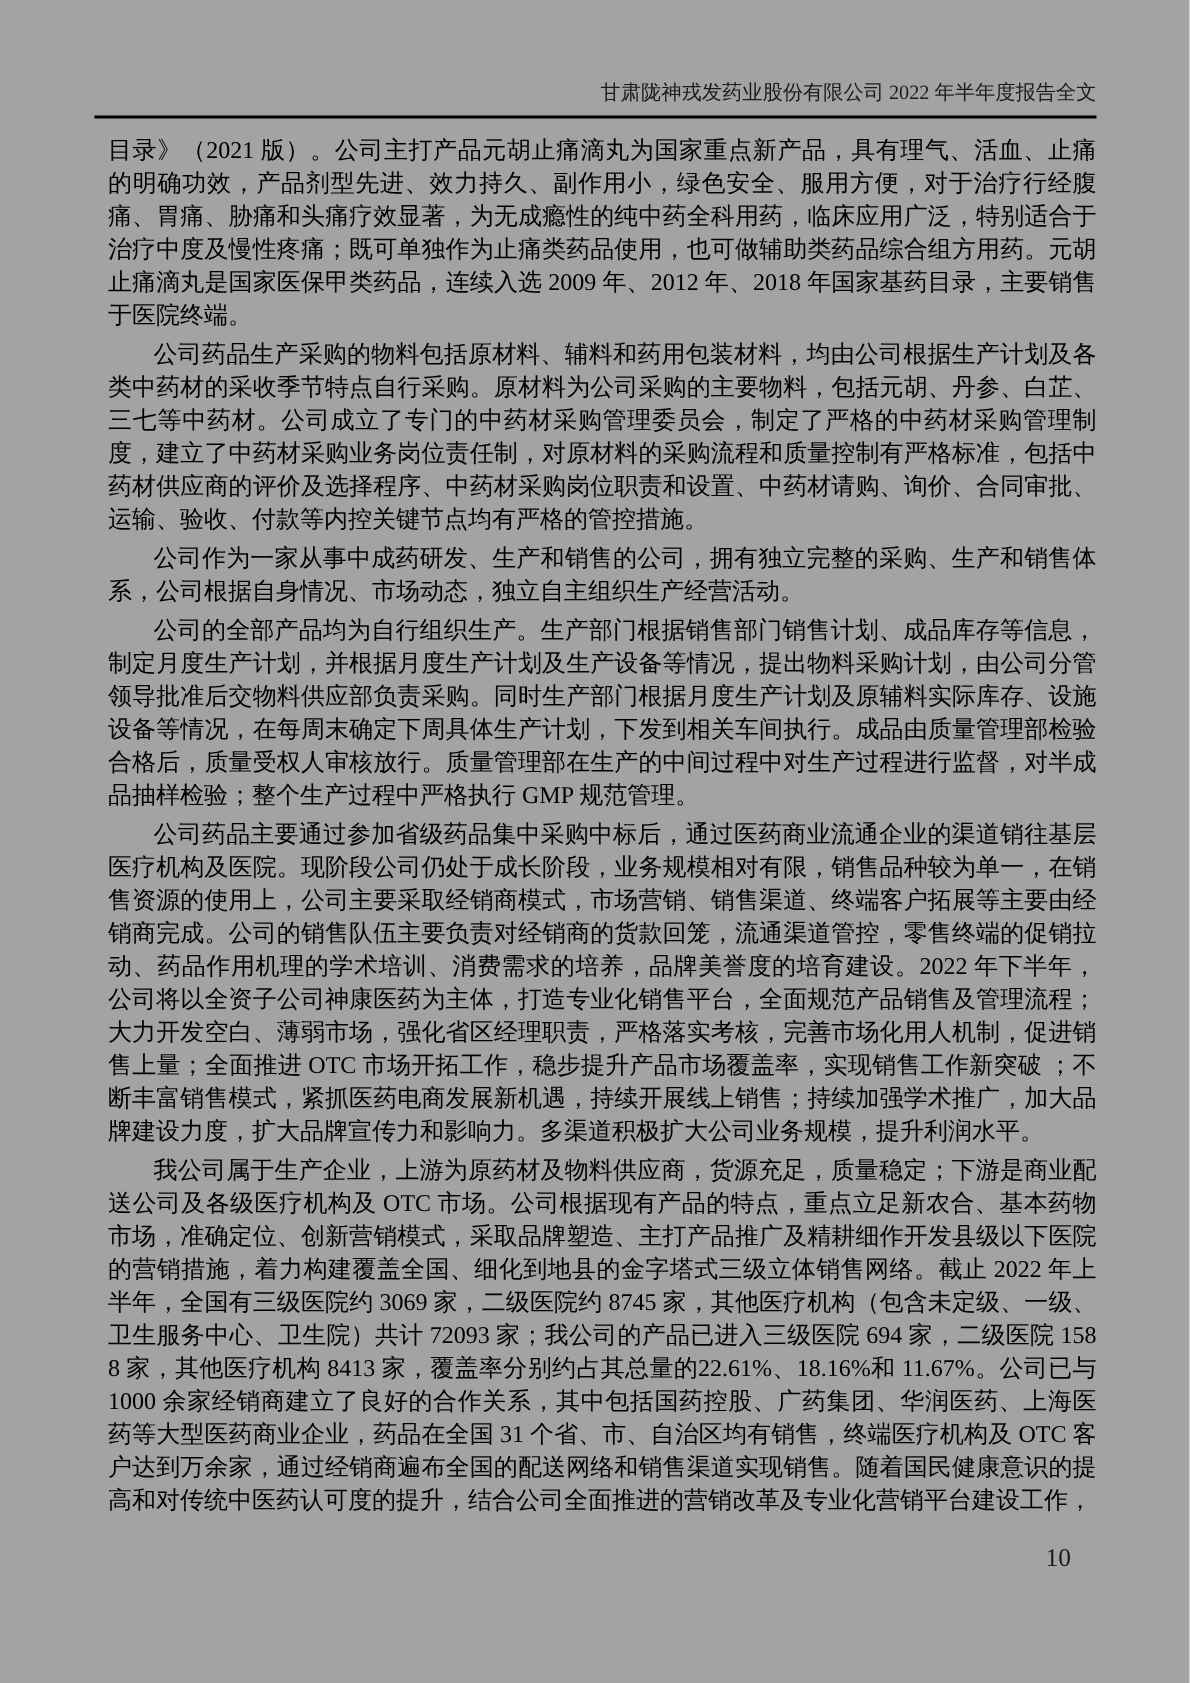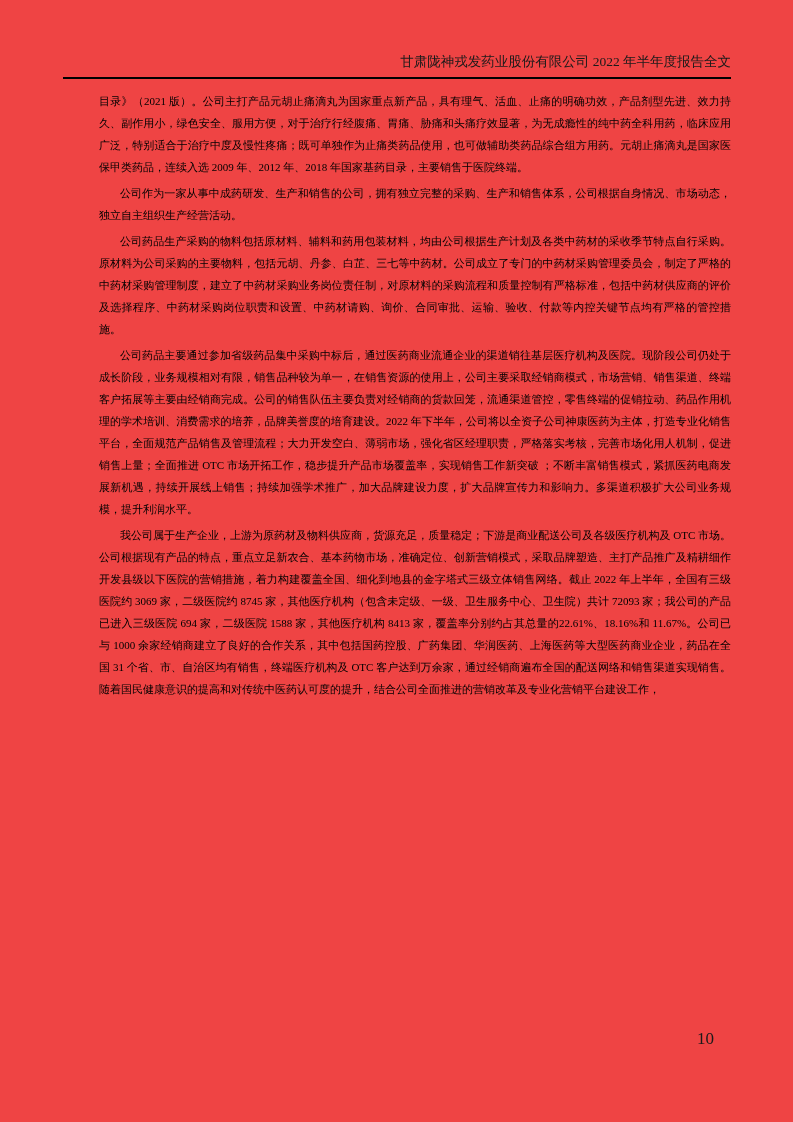--- a/index.html
+++ b/index.html
@@ -4,41 +4,41 @@
 <style>
   html, body {
     margin: 0;
     padding: 0;
     background: #ffffff;
   }
   .page {
     position: relative;
     width: 793px;
     height: 1122px;
-    background: #ef4444;
+    background: #a3a3a3;
     overflow: hidden;
     font-family: "Liberation Serif", "DejaVu Serif", serif;
     color: #000000;
   }
   .page-header {
     padding: 53px 62px 0 70px;
     text-align: right;
     font-size: 13.5px;
     line-height: 17px;
     color: #1a1a1a;
   }
   .header-rule {
     margin: 7px 62px 0 63px;
     border: 0;
     border-top: 2px solid #000000;
     height: 0;
   }
   .doc-body {
-    margin: 11px 62px 0 99px;
-    font-size: 11px;
+    margin: 11px 62px 0 72px;
+    font-size: 16px;
     line-height: 22px;
     text-align: justify;
     text-justify: inter-ideograph;
     word-break: break-all;
   }
   .doc-body p {
     margin: 0 0 4px 0;
     text-indent: 1.9em;
   }
   .doc-body p.continuation {
@@ -65,24 +65,25 @@
   <div class="page-header">
     <span>甘肃陇神戎发药业股份有限公司 2022 年半年度报告全文</span>
   </div>
 
   <hr class="header-rule">
 
   <div class="doc-body">
     <p class="continuation">目录》（2021 版）。公司主打产品元胡止痛滴丸为国家重点新产品，具有理气、活血、止痛的明确功效，产品剂型先进、效力持久、副作用小，绿色安全、服用方便，对于治疗行经腹痛、胃痛、胁痛和头痛疗效显著，为无成瘾性的纯中药全科用药，临床应用广泛，特别适合于治疗中度及慢性疼痛；既可单独作为止痛类药品使用，也可做辅助类药品综合组方用药。元胡止痛滴丸是国家医保甲类药品，连续入选 2009 年、2012 年、2018 年国家基药目录，主要销售于医院终端。</p>
 
 
+    <p>公司药品生产采购的物料包括原材料、辅料和药用包装材料，均由公司根据生产计划及各类中药材的采收季节特点自行采购。原材料为公司采购的主要物料，包括元胡、丹参、白芷、三七等中药材。公司成立了专门的中药材采购管理委员会，制定了严格的中药材采购管理制度，建立了中药材采购业务岗位责任制，对原材料的采购流程和质量控制有严格标准，包括中药材供应商的评价及选择程序、中药材采购岗位职责和设置、中药材请购、询价、合同审批、运输、验收、付款等内控关键节点均有严格的管控措施。</p>
+
     <p>公司作为一家从事中成药研发、生产和销售的公司，拥有独立完整的采购、生产和销售体系，公司根据自身情况、市场动态，独立自主组织生产经营活动。</p>
 
-    <p>公司药品生产采购的物料包括原材料、辅料和药用包装材料，均由公司根据生产计划及各类中药材的采收季节特点自行采购。原材料为公司采购的主要物料，包括元胡、丹参、白芷、三七等中药材。公司成立了专门的中药材采购管理委员会，制定了严格的中药材采购管理制度，建立了中药材采购业务岗位责任制，对原材料的采购流程和质量控制有严格标准，包括中药材供应商的评价及选择程序、中药材采购岗位职责和设置、中药材请购、询价、合同审批、运输、验收、付款等内控关键节点均有严格的管控措施。</p>
-
+    <p>公司的全部产品均为自行组织生产。生产部门根据销售部门销售计划、成品库存等信息，制定月度生产计划，并根据月度生产计划及生产设备等情况，提出物料采购计划，由公司分管领导批准后交物料供应部负责采购。同时生产部门根据月度生产计划及原辅料实际库存、设施设备等情况，在每周末确定下周具体生产计划，下发到相关车间执行。成品由质量管理部检验合格后，质量受权人审核放行。质量管理部在生产的中间过程中对生产过程进行监督，对半成品抽样检验；整个生产过程中严格执行 GMP 规范管理。</p>
 
     <p>公司药品主要通过参加省级药品集中采购中标后，通过医药商业流通企业的渠道销往基层医疗机构及医院。现阶段公司仍处于成长阶段，业务规模相对有限，销售品种较为单一，在销售资源的使用上，公司主要采取经销商模式，市场营销、销售渠道、终端客户拓展等主要由经销商完成。公司的销售队伍主要负责对经销商的货款回笼，流通渠道管控，零售终端的促销拉动、药品作用机理的学术培训、消费需求的培养，品牌美誉度的培育建设。2022 年下半年，公司将以全资子公司神康医药为主体，打造专业化销售平台，全面规范产品销售及管理流程；大力开发空白、薄弱市场，强化省区经理职责，严格落实考核，完善市场化用人机制，促进销售上量；全面推进 OTC 市场开拓工作，稳步提升产品市场覆盖率，实现销售工作新突破 ；不断丰富销售模式，紧抓医药电商发展新机遇，持续开展线上销售；持续加强学术推广，加大品牌建设力度，扩大品牌宣传力和影响力。多渠道积极扩大公司业务规模，提升利润水平。</p>
 
 
     <p>我公司属于生产企业，上游为原药材及物料供应商，货源充足，质量稳定；下游是商业配送公司及各级医疗机构及 OTC 市场。公司根据现有产品的特点，重点立足新农合、基本药物市场，准确定位、创新营销模式，采取品牌塑造、主打产品推广及精耕细作开发县级以下医院的营销措施，着力构建覆盖全国、细化到地县的金字塔式三级立体销售网络。截止 2022 年上半年，全国有三级医院约 3069 家，二级医院约 8745 家，其他医疗机构（包含未定级、一级、卫生服务中心、卫生院）共计 72093 家；我公司的产品已进入三级医院 694 家，二级医院 1588 家，其他医疗机构 8413 家，覆盖率分别约占其总量的22.61%、18.16%和 11.67%。公司已与 1000 余家经销商建立了良好的合作关系，其中包括国药控股、广药集团、华润医药、上海医药等大型医药商业企业，药品在全国 31 个省、市、自治区均有销售，终端医疗机构及 OTC 客户达到万余家，通过经销商遍布全国的配送网络和销售渠道实现销售。随着国民健康意识的提高和对传统中医药认可度的提升，结合公司全面推进的营销改革及专业化营销平台建设工作，</p>
   </div>
 
   <div class="page-number">10</div>
 
 </div>

